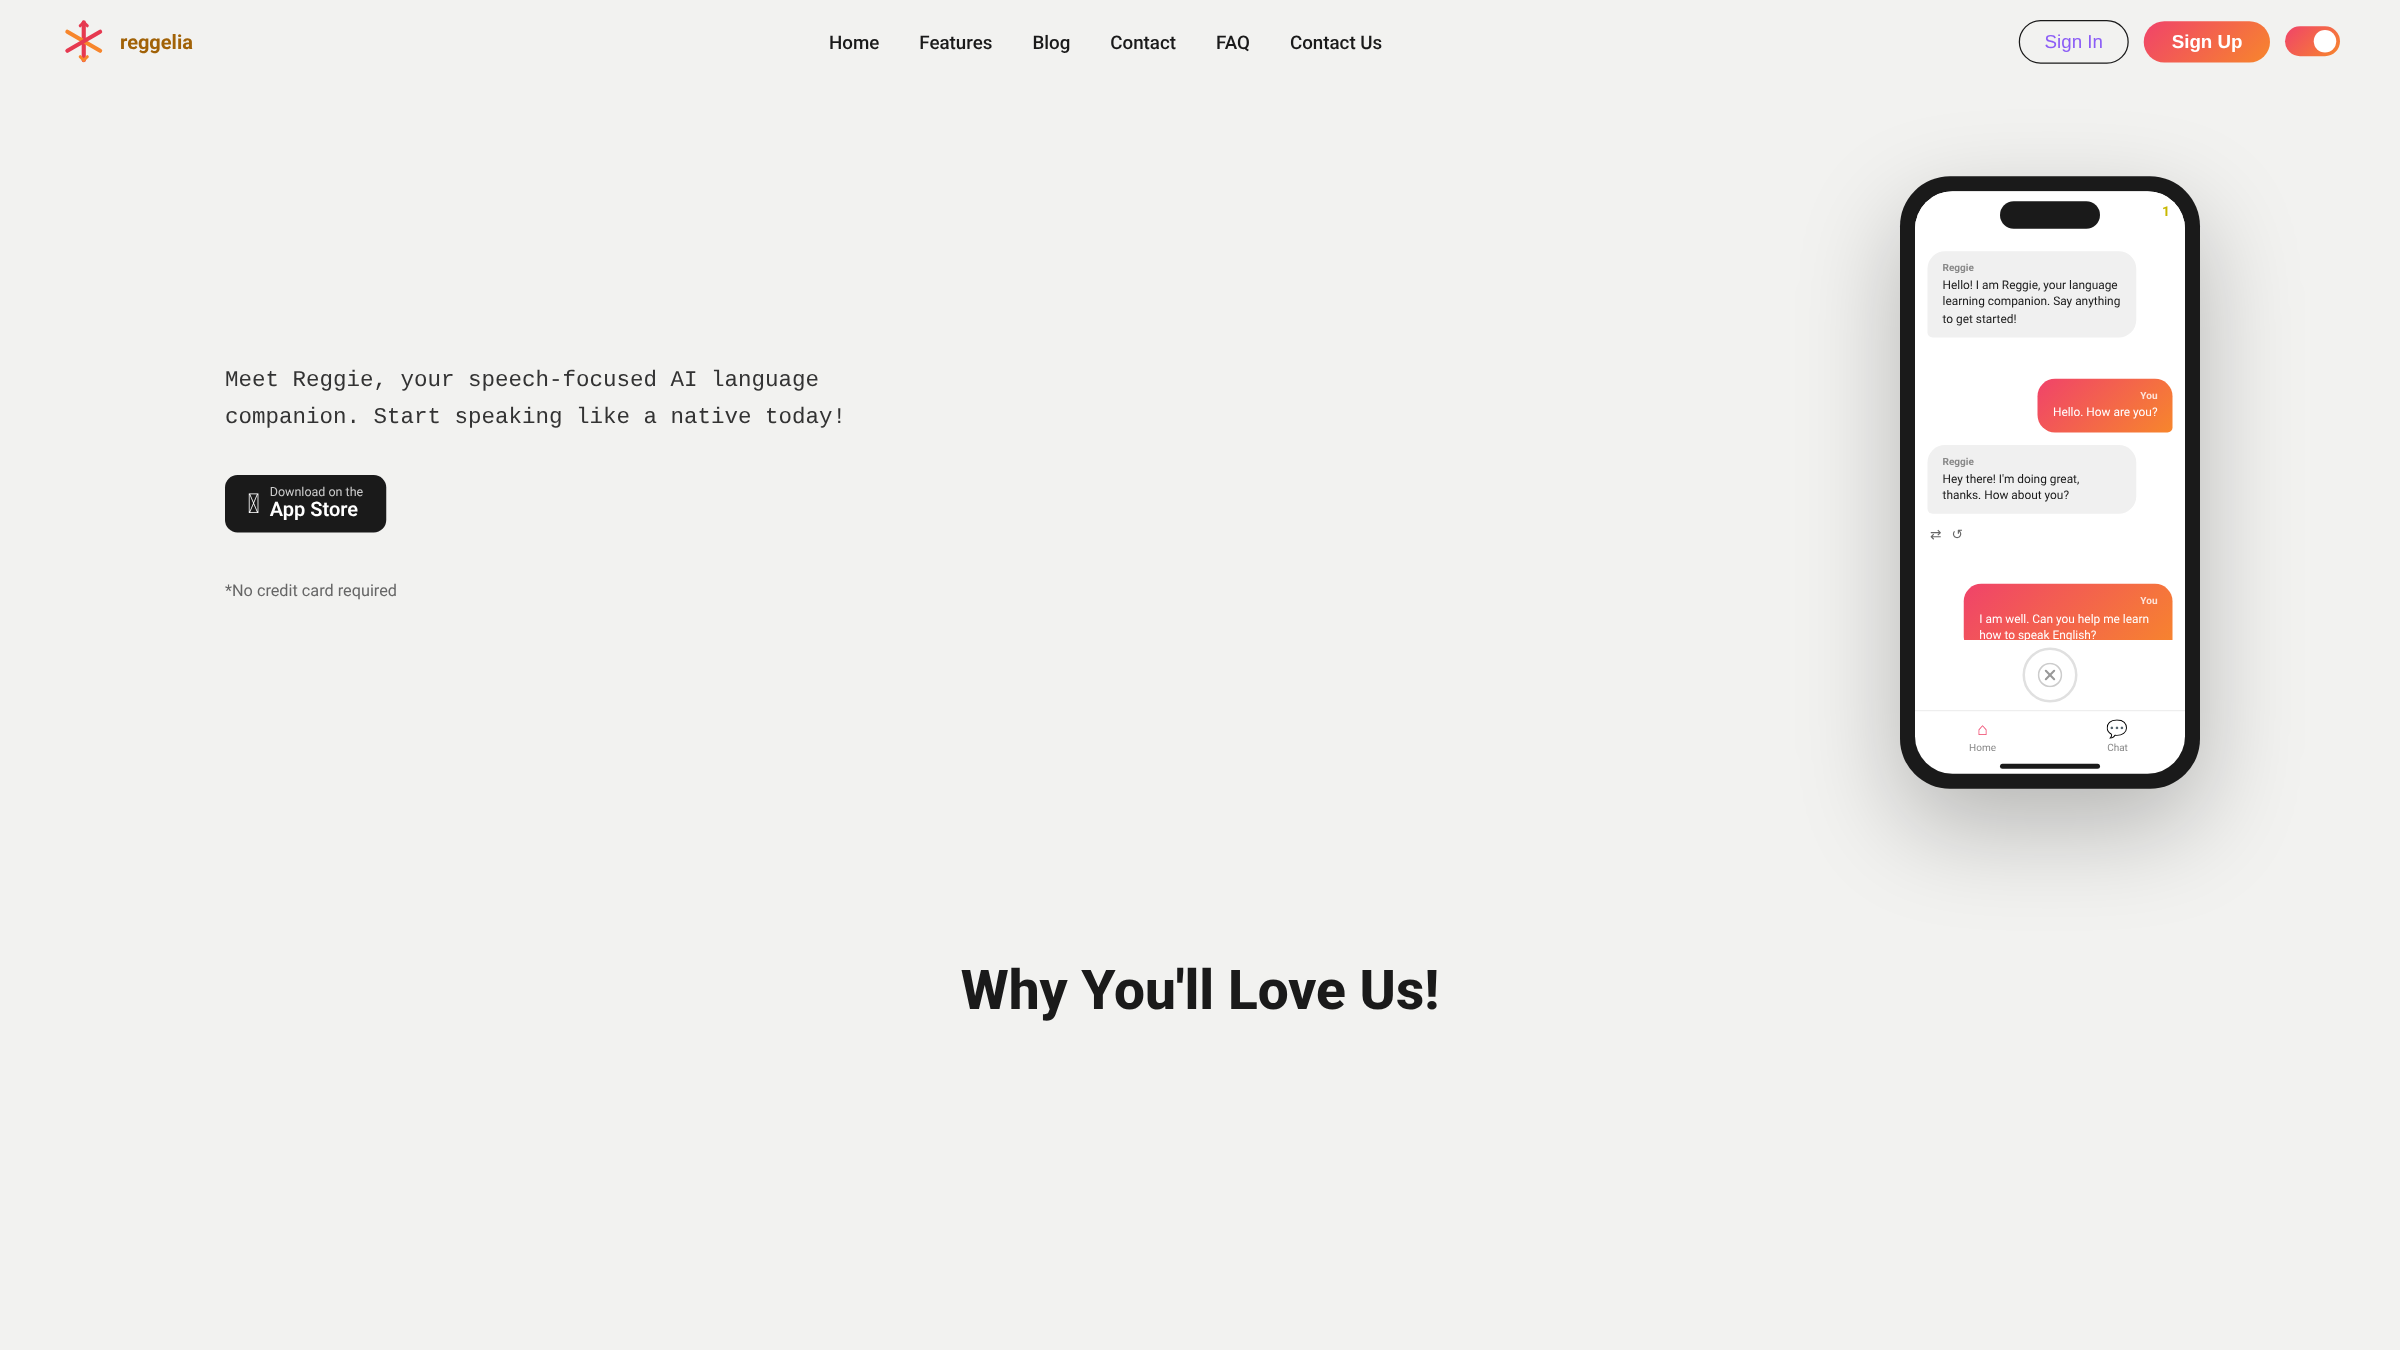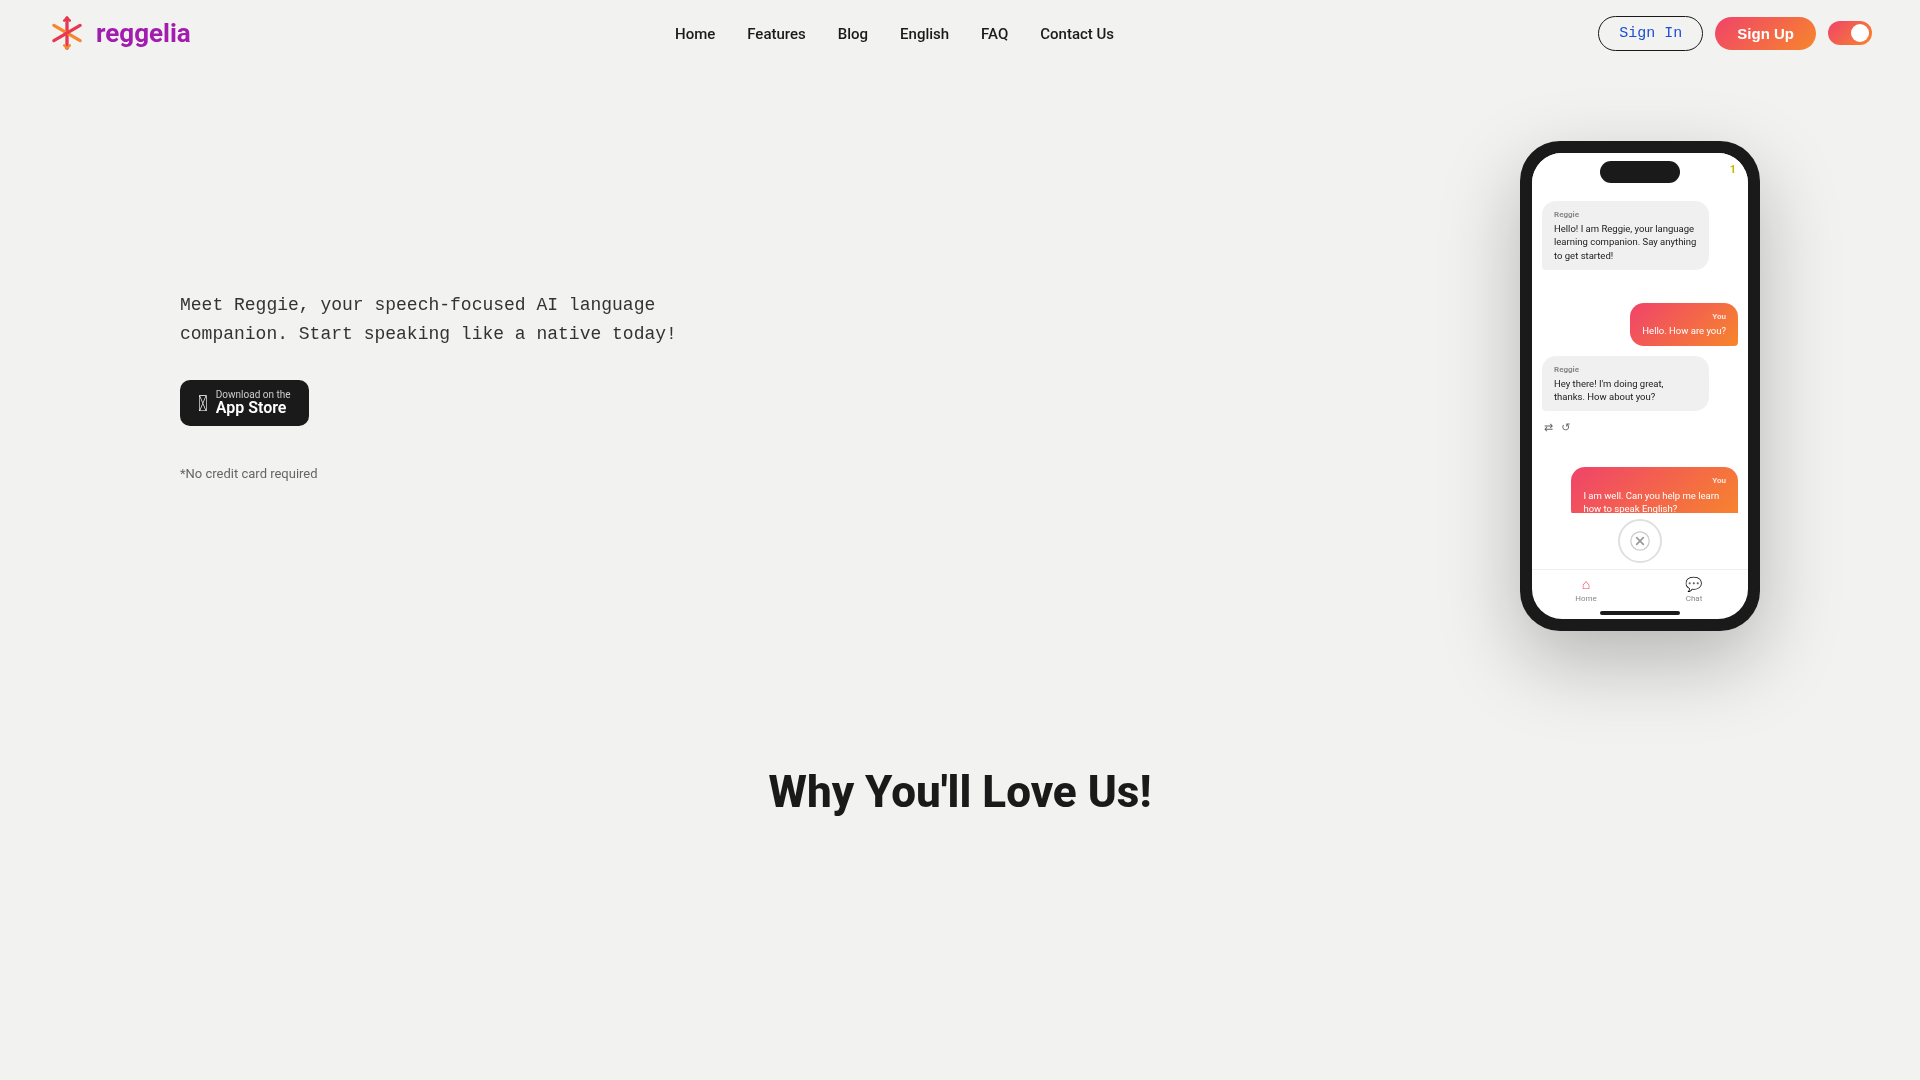--- a/index.html
+++ b/index.html
@@ -25,23 +25,23 @@
       display: flex;
       align-items: center;
       gap: 10px;
       text-decoration: none;
     }
     .nav-logo-icon {
       width: 38px;
       height: 38px;
     }
     .nav-logo-text {
-      font-size: 26px;
+      font-size: 16px;
       font-weight: 700;
-      color: #a21caf;
+      color: #a16207;
     }
     .nav-links {
       display: flex;
       align-items: center;
       gap: 32px;
       list-style: none;
     }
     .nav-links a {
       text-decoration: none;
       color: #1a1a1a;
@@ -54,22 +54,21 @@
       gap: 12px;
     }
     .btn-signin {
       padding: 8px 20px;
       border: 1.5px solid #1a1a1a;
       border-radius: 24px;
       background: transparent;
       font-size: 15px;
       font-weight: 500;
       cursor: pointer;
-      color: #1d4ed8;
-      font-family: Liberation Mono, monospace;
+      color: #8b5cf6;
     }
     .btn-signup {
       padding: 8px 22px;
       border: none;
       border-radius: 24px;
       background: linear-gradient(135deg, #f0436a, #f7862c);
       font-size: 15px;
       font-weight: 600;
       cursor: pointer;
       color: #fff;
@@ -335,21 +334,21 @@
         <line x1="3" y1="13" x2="0" y2="16" stroke="#f7862c" stroke-width="2.5" stroke-linecap="round"></line>
       </g>
     </svg>
     <span class="nav-logo-text">reggelia</span>
   </a>
 
   <ul class="nav-links">
     <li><a href="#">Home</a></li>
     <li><a href="#">Features</a></li>
     <li><a href="#">Blog</a></li>
-    <li><a href="#">English</a></li>
+    <li><a href="#">Contact</a></li>
     <li><a href="#">FAQ</a></li>
     <li><a href="#">Contact Us</a></li>
   </ul>
 
   <div class="nav-actions">
     <button class="btn-signin">Sign In</button>
     <button class="btn-signup">Sign Up</button>
     <div class="toggle-switch"></div>
   </div>
 </nav>

